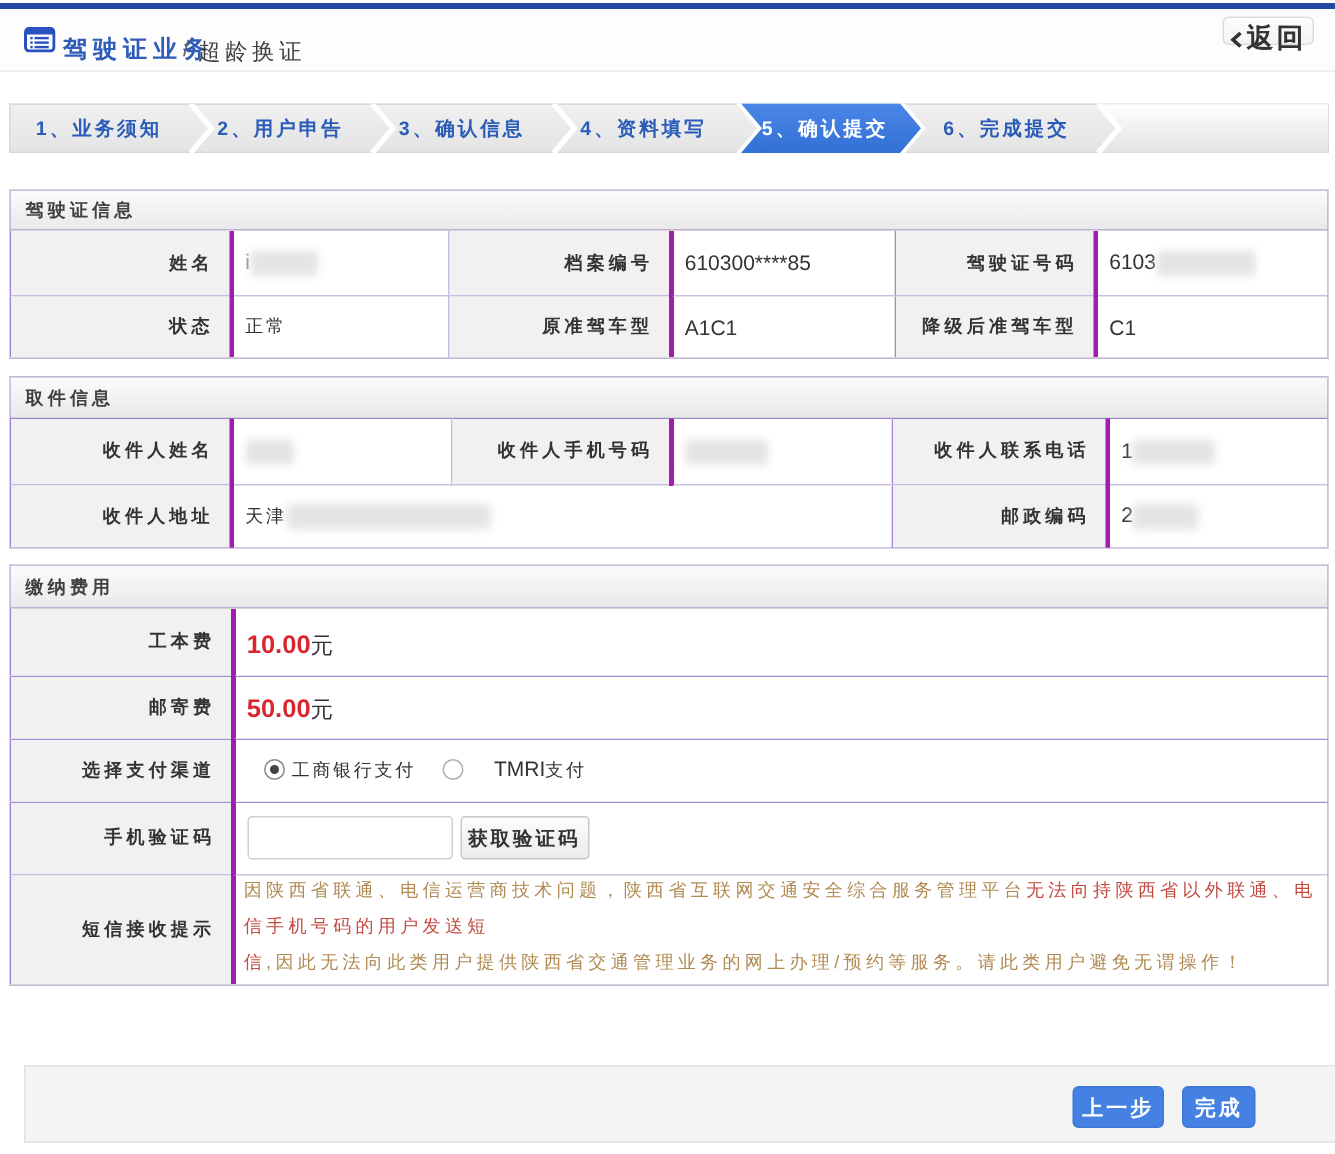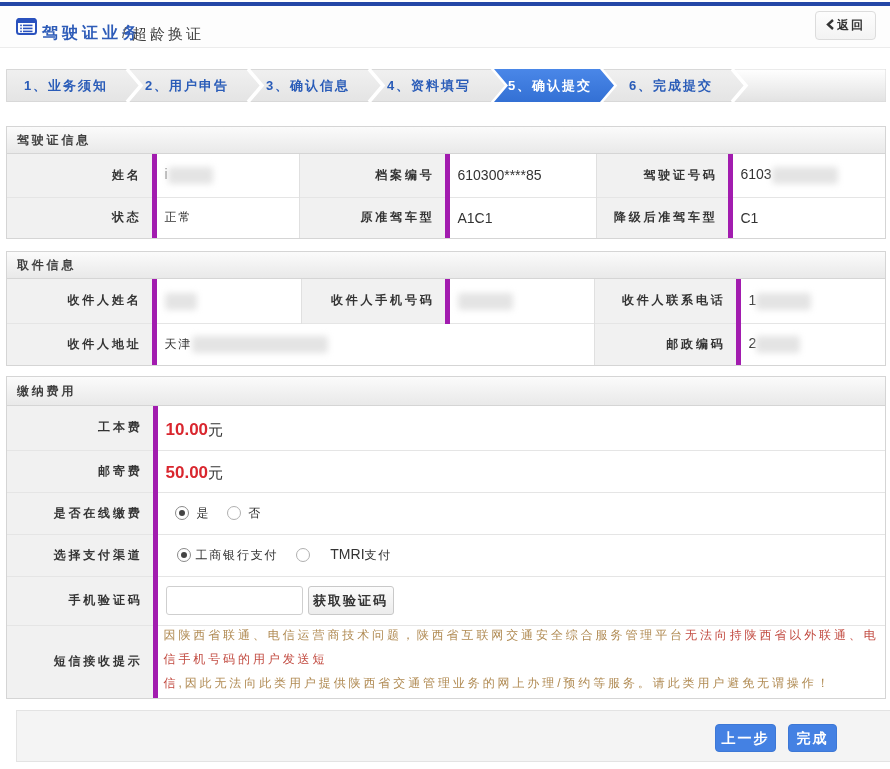--- a/index.html
+++ b/index.html
@@ -5,27 +5,27 @@
 * { margin:0; padding:0; box-sizing:border-box; }
 html,body { width:890px; height:769px; background:#fff; font-family:"Liberation Sans",sans-serif; color:#333; }
 body { position:relative; overflow:hidden; }
 .zh { font-size:12px; letter-spacing:1.8px; }
 #topbar { position:absolute; top:2px; left:0; width:890px; height:4px; background:#2447a7; }
 #hdr { position:absolute; top:6px; left:0; width:890px; height:42px; background:#fdfdfd; border-bottom:1px solid #ececec; }
 #hdr .icon { position:absolute; left:16px; top:12px; }
 #hdr .t1 { position:absolute; left:42px; top:17px; font-size:16px; color:#2e5cb8; font-weight:bold; letter-spacing:4px; }
 #hdr .slash { position:absolute; left:122px; top:18px; font-size:15px; color:#666; }
 #hdr .t2 { position:absolute; left:132px; top:19px; font-size:15px; color:#404040; letter-spacing:3px; }
-#backbtn { position:absolute; left:815px; top:5px; width:61px; height:29px; background:linear-gradient(#fdfdfd,#f3f3f3); border:1px solid #dcdcdc; border-radius:4px; text-align:center; line-height:27px; font-size:12px; color:#333; font-weight:bold; letter-spacing:2px; }
+#backbtn { position:absolute; left:815px; top:5px; width:61px; height:19px; background:linear-gradient(#fdfdfd,#f3f3f3); border:1px solid #dcdcdc; border-radius:4px; text-align:center; line-height:27px; font-size:18px; color:#333; font-weight:bold; letter-spacing:2px; }
 #stepbar { position:absolute; top:69px; left:6px; width:880px; height:33px; }
 .box { position:absolute; left:6px; width:880px; border:1px solid #d5d5d5; background:#6d28d9; }
 .bhead { height:27px; background:linear-gradient(#fbfbfb,#e9e9e9); border-bottom:1px solid #d5d5d5; font-size:12px; font-weight:bold; color:#404040; line-height:26px; padding-left:10px; letter-spacing:2.8px; }
 table { border-collapse:collapse; table-layout:fixed; width:878px; }
 td { font-size:14px; vertical-align:middle; overflow:hidden; }
-td.lbl { background:#f1f1f1; text-align:right; padding-right:10px; font-weight:bold; color:#333; font-size:12px; letter-spacing:2.8px; border-right:5px solid #a21caf; }
+td.lbl { background:#f1f1f1; text-align:right; padding-right:10px; font-weight:bold; color:#333; font-size:12px; letter-spacing:2.8px; border-right:3px solid #a21caf; }
 td.val { background:#fff; text-align:left; padding-left:8px; color:#333; border-right:1px solid #e0e0e0; }
 td.val.last { border-right:none; }
 tr + tr td { border-top:1px solid #e5e5e5; }
 .blur { display:inline-block; background:#e4e4e4; border-radius:3px; filter:blur(3px); vertical-align:middle; height:17px; }
 #box1 { top:126px; }
 #box2 { top:251px; }
 #box3 { top:376px; }
 #box3 .bhead { height:29px; line-height:28px; }
 .fee { font-size:17px; font-weight:bold; color:#d9262e; position:relative; top:2px; }
 .yuan { position:relative; top:2px; }
@@ -170,24 +170,20 @@
     <tbody>
         <tr style="height:44px">
       <td class="lbl">工本费</td>
           <td class="val last"><span class="fee">10.00</span><span class="yuan zh">元</span></td>
     </tr>
     <tr style="height:42px">
       <td class="lbl">邮寄费</td>
           <td class="val last"><span class="fee">50.00</span><span class="yuan zh">元</span></td>
     </tr>
     <tr style="height:42px">
-      <td class="lbl">是否在线缴费</td>
-          <td class="val last"><span style="margin-left:9px"></span><span class="radio sel"></span><span class="zh" style="margin-left:8px">是</span><span class="radio" style="margin-left:17px"></span><span class="zh" style="margin-left:7px">否</span></td>
-    </tr>
-    <tr style="height:42px">
       <td class="lbl">选择支付渠道</td>
           <td class="val last"><span style="margin-left:11px"></span><span class="radio sel"></span><span class="zh" style="margin-left:5px">工商银行支付</span><span class="radio" style="margin-left:18px"></span><span style="margin-left:20px">TMRI<span class="zh">支付</span></span></td>
     </tr>
     <tr style="height:49px">
       <td class="lbl">手机验证码</td>
           <td class="val last"><span id="vinput"></span><span id="vbtn">获取验证码</span></td>
     </tr>
     <tr style="height:62px">
       <td class="lbl">短信接收提示</td>
           <td class="val last">

